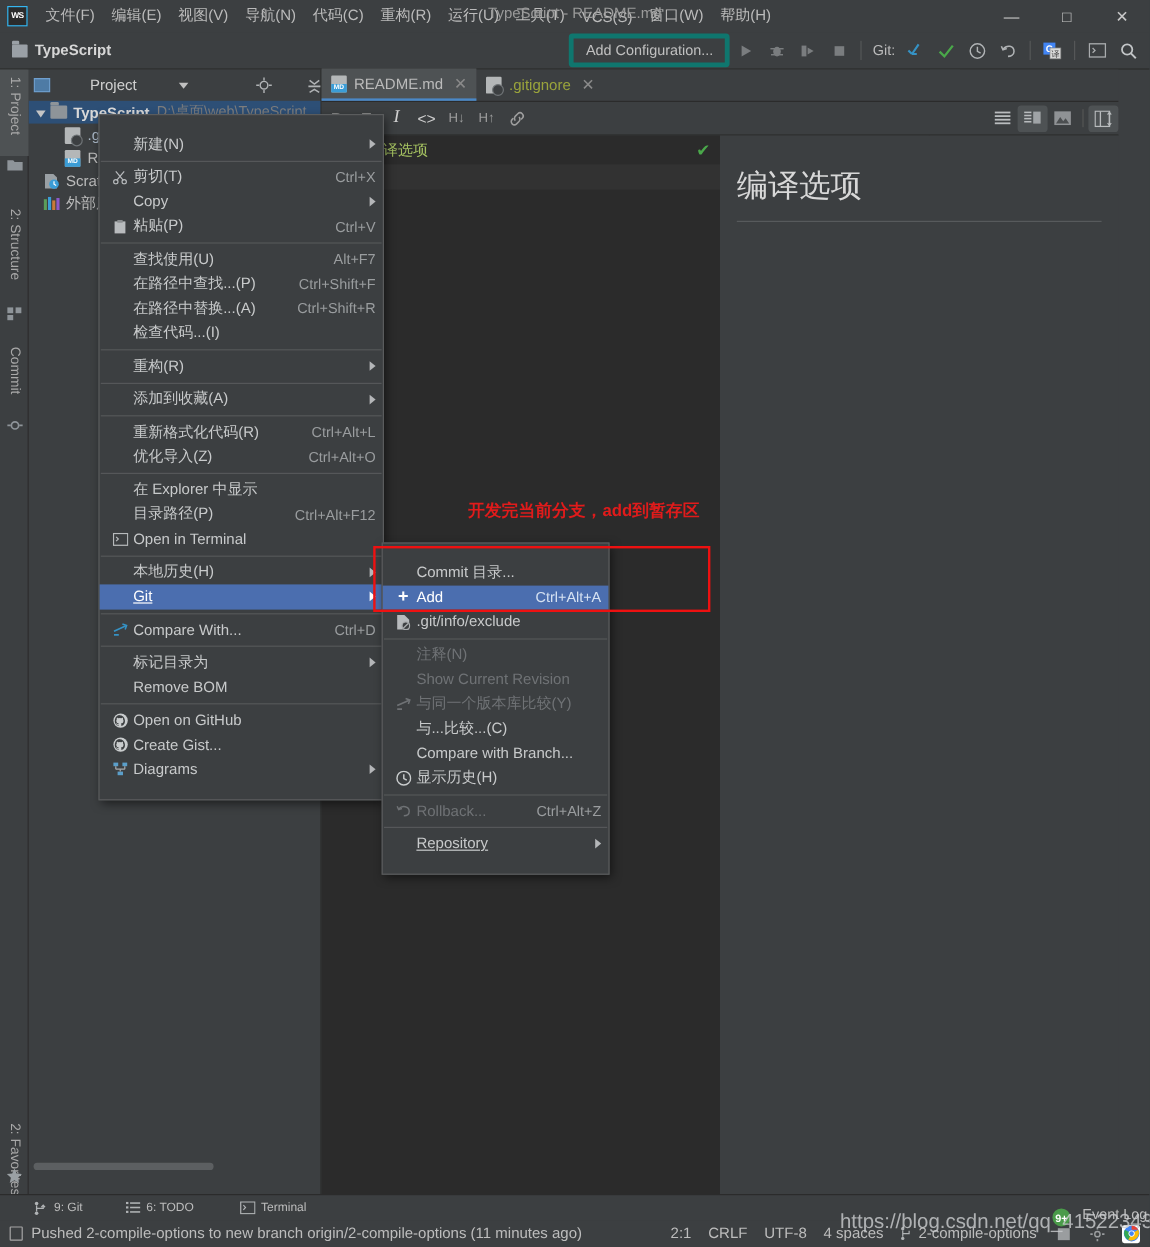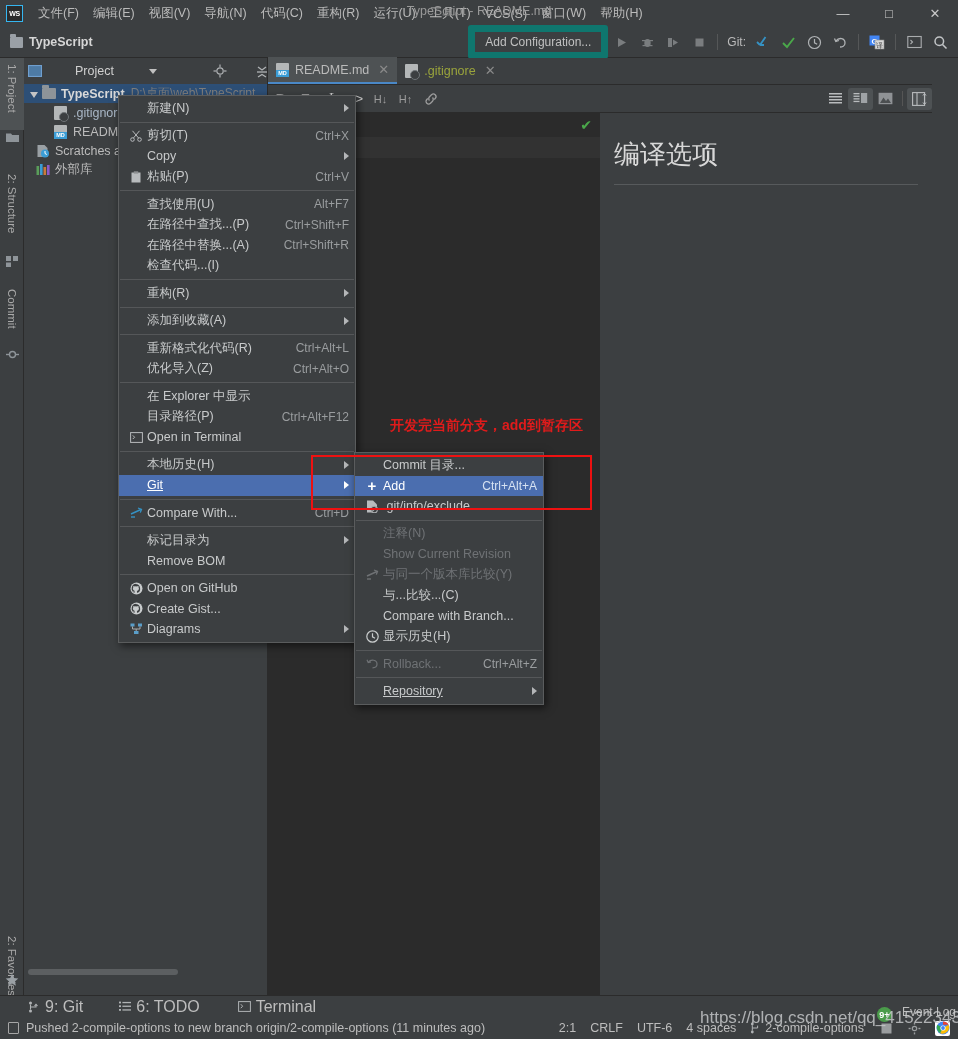--- a/index.html
+++ b/index.html
@@ -44,21 +44,21 @@
     background:#3c3f41; display:flex; align-items:center;
     border-bottom:1px solid #2b2b2b;
   }
   .tb-folder {
     width:13px; height:11px; background:#9aa0a6; border-radius:1px; margin-left:10px; margin-right:6px;
     position:relative;
   }
   .tb-folder:after{content:"";position:absolute;left:0;top:-3px;width:6px;height:3px;background:#9aa0a6;border-radius:1px 1px 0 0;}
   .proj-name { font-size:12.5px; color:#d6d6d6; font-weight:bold; }
   .runcfg {
-    margin-left:auto; border:7px solid #0f766e; border-radius:3px;
+    margin-left:auto; border:4px solid #0f766e; border-radius:3px;
     padding:3px 10px; font-size:12px; color:#c0c0c0; background:#3c3f41;
   }
   .tb-ico { width:24px; height:24px; display:flex; align-items:center; justify-content:center; margin:0 1px; }
   .tb-sep { width:1px; height:16px; background:#555758; margin:0 5px; }
   .git-label { font-size:12px; color:#bbbbbb; margin:0 3px 0 4px; }
 
   
   .railL {
     position:absolute; left:0; top:58px; width:24px; height:943px;
     background:#3c3f41; border-right:1px solid #2b2b2b;
@@ -138,21 +138,21 @@
   .pv-hr { height:1px; background:#575a5c; }
 
   .redtext {
     position:absolute; left:390px; top:417px;
     font-size:14px; color:#e01b1b; white-space:nowrap; font-weight:bold;
   }
 
   
   .cmenu {
     position:absolute; background:#3c3f41; border:1px solid #5a5c5d;
-    box-shadow:2px 3px 8px rgba(0,0,0,.55); padding:2px 0; z-index:50;margin-left:36px;
+    box-shadow:2px 3px 8px rgba(0,0,0,.55); padding:14px 0; z-index:50;
   }
   .cm-item { height:20.5px; display:flex; align-items:center; font-size:12.5px; color:#c8cacb;
              padding:0 6px; position:relative; white-space:nowrap; }
   .cm-item.sel { background:#4b6eaf; color:#ffffff; }
   .cm-item.disabled { color:#6f7275; }
   .cm-ico { width:22px; flex:none; display:flex; align-items:center; justify-content:center; font-size:12px; color:#9fb4c9;}
   .cm-lbl { flex:1; }
   .cm-key { color:#9a9d9f; margin-left:24px; font-size:12px;}
   .cm-item.sel .cm-key { color:#d6e2f2; }
   .cm-arrow { margin-left:14px; width:0;height:0;border-top:4px solid transparent;border-bottom:4px solid transparent;border-left:5px solid #b4b6b8;}
@@ -162,21 +162,21 @@
 
   .redbox {
     position:absolute; border:2px solid #ee1111; z-index:60; pointer-events:none;
   }
 
   
   .botbar {
     position:absolute; left:0; top:995px; width:958px; height:22px;
     background:#3c3f41; border-top:1px solid #2b2b2b; display:flex; align-items:center;
   }
-  .bb-item { display:flex; align-items:center; font-size:16px; color:#bdbdbd; margin-left:12px; gap:5px;}
+  .bb-item { display:flex; align-items:center; font-size:10px; color:#bdbdbd; margin-left:12px; gap:5px;}
   .statusbar {
     position:absolute; left:0; top:1017px; width:958px; height:22px;
     background:#3c3f41; display:flex; align-items:center;
   }
   .sb-left { display:flex; align-items:center; font-size:12.5px; color:#bdbdbd; margin-left:8px; gap:7px;}
   .sb-right { margin-left:auto; display:flex; align-items:center; font-size:12.5px; color:#bdbdbd; gap:14px; padding-right:8px;}
   .doc-ic { width:11px;height:12px;border:1.5px solid #a6a6a6;border-radius:1px; flex:none;}
   .badge9 { position:absolute; width:15px;height:15px;border-radius:50%;background:#4a9b4a;color:#fff;
             font-size:9px; display:flex;align-items:center;justify-content:center; font-weight:bold;}
   .evlog { position:absolute; right:8px; top:-16px; font-size:12px; color:#bdbdbd;}
@@ -801,21 +801,21 @@
   </div>
 
   <div class="statusbar">
     <div class="sb-left">
       <span class="doc-ic"></span>
       <span>Pushed 2-compile-options to new branch origin/2-compile-options (11 minutes ago)</span>
     </div>
     <div class="sb-right">
       <span>2:1</span>
       <span>CRLF</span>
-      <span>UTF-6</span>
+      <span>UTF-8</span>
       <span>4 spaces</span>
       <span style="display:flex;align-items:center;gap:4px">
         <span>
           <svg width="11" height="12" viewBox="0 0 11 12">
               <circle cx="2.3" cy="2" r="1.4" fill="#b0b3b5"></circle>
               <circle cx="2.3" cy="10" r="1.4" fill="#b0b3b5"></circle>
               <path d="M2.3 3.4 V8.6 M2.3 6 H7.6 V3.6" stroke="#b0b3b5" stroke-width="1" fill="none"></path>
             </svg>
         </span>
         <span>2-compile-options</span>

